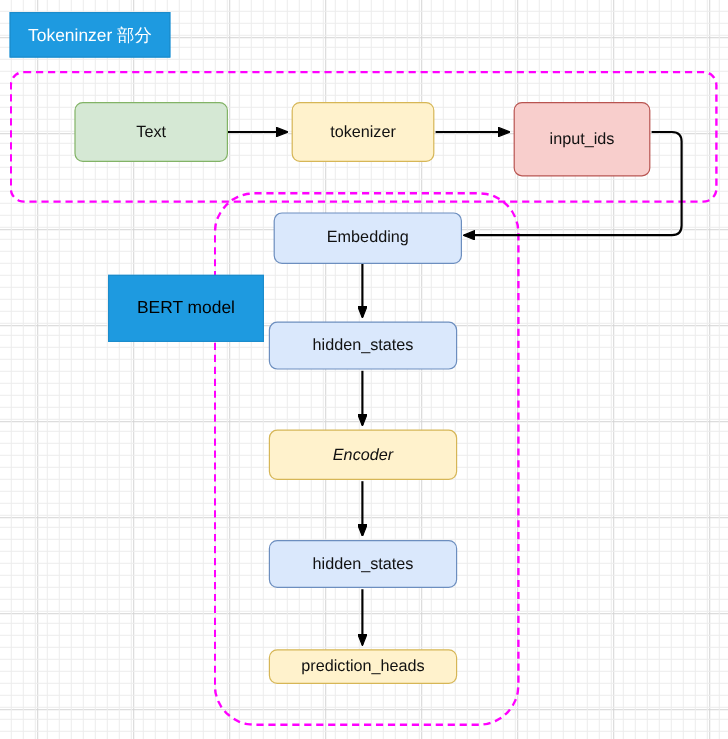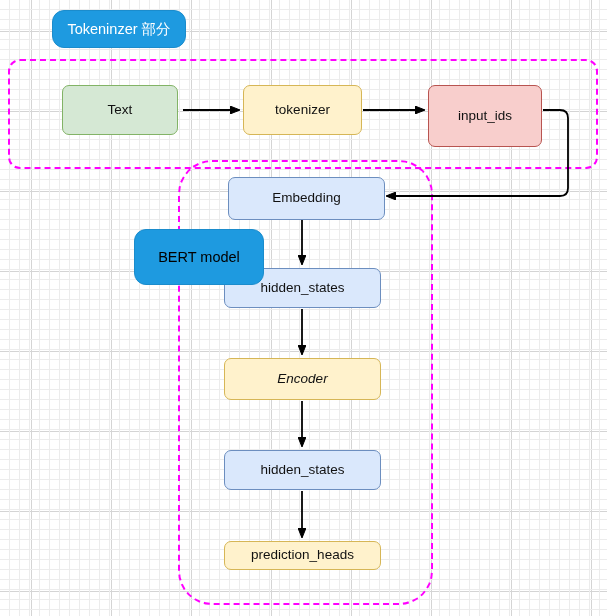--- a/index.html
+++ b/index.html
@@ -49,27 +49,26 @@
   .n-red    { background: #f8cecc; border-color: #b85450; }
   .n-blue   { background: #dae8fc; border-color: #6c8ebf; }
 
   
   .chip {
     position: absolute;
     box-sizing: border-box;
     display: flex;
     align-items: center;
     justify-content: center;
-    border-radius: 12px;
+    border-radius: 0;
     background: #1e9ae0;
     border: 1.2px solid #1b8ccc;
     color: #ffffff;
     font-size: 14.5px;
     white-space: nowrap;
-    margin-left: 44px;
   }
 
   
   .group {
     position: absolute;
     box-sizing: border-box;
     border: 2px dashed #ff00ff;
     background: transparent;
     pointer-events: none;
   }
@@ -111,21 +110,21 @@
       <line x1="302" y1="218" x2="302" y2="264" marker-end="url(#ah)" stroke="#000000"></line>
 
       <line x1="302" y1="309" x2="302" y2="354" marker-end="url(#ah)" stroke="#000000"></line>
 
       <line x1="302" y1="401" x2="302" y2="446" marker-end="url(#ah)" stroke="#000000"></line>
 
       <line x1="302" y1="491" x2="302" y2="537" marker-end="url(#ah)" stroke="#000000"></line>
     </g>
   </svg>
 
-  <div class="node n-green" id="node-text" style="left: 62px; top: 85px; width: 116px; height: 50px; background: rgb(213, 232, 212); border-color: rgb(130, 179, 102);">Text</div>
+  <div class="node n-green" id="node-text" style="left: 62px; top: 85px; width: 128px; height: 50px; background: rgb(213, 232, 212); border-color: rgb(130, 179, 102);">Text</div>
   <div class="node n-yellow" id="node-tokenizer" style="left: 243px; top: 85px; width: 119px; height: 50px; background: rgb(255, 242, 204); border-color: rgb(214, 182, 86);">tokenizer</div>
   <div class="node n-red" id="node-input_ids" style="left: 428px; top: 85px; width: 114px; height: 62px; background: rgb(248, 206, 204); border-color: rgb(184, 84, 80);">input_ids</div>
   <div class="node n-blue" id="node-embedding" style="left: 228px; top: 177px; width: 157px; height: 43px; background: rgb(218, 232, 252); border-color: rgb(108, 142, 191);">Embedding</div>
   <div class="node n-blue" id="node-hidden_states_1" style="left: 224px; top: 268px; width: 157px; height: 40px; background: rgb(218, 232, 252); border-color: rgb(108, 142, 191);">hidden_states</div>
   <div class="node n-yellow" id="node-encoder" style="left: 224px; top: 358px; width: 157px; height: 42px; background: rgb(255, 242, 204); border-color: rgb(214, 182, 86); font-style: italic;">Encoder</div>
   <div class="node n-blue" id="node-hidden_states_2" style="left: 224px; top: 450px; width: 157px; height: 40px; background: rgb(218, 232, 252); border-color: rgb(108, 142, 191);">hidden_states</div>
   <div class="node n-yellow" id="node-prediction_heads" style="left: 224px; top: 541px; width: 157px; height: 29px; background: rgb(255, 242, 204); border-color: rgb(214, 182, 86);">prediction_heads</div>
 
   <div class="chip" id="chip-tokenizer" style="left: 8px; top: 10px; width: 134px; height: 38px; background: rgb(30, 154, 224); color: rgb(255, 255, 255);">Tokeninzer 部分</div>
   <div class="chip" id="chip-bert" style="left: 90px; top: 229px; width: 130px; height: 56px; background: rgb(30, 154, 224); color: #000000;">BERT model</div>

